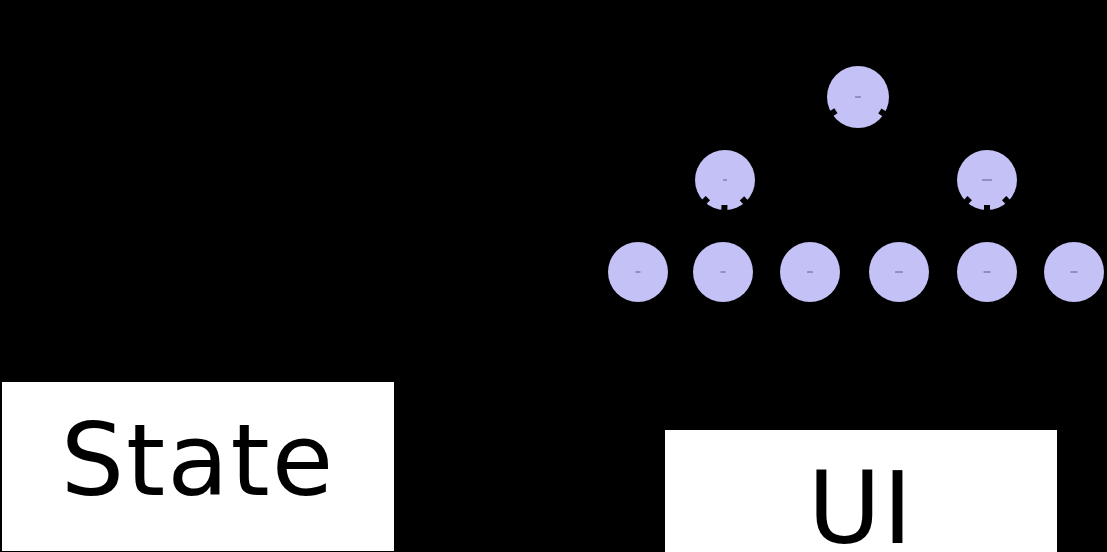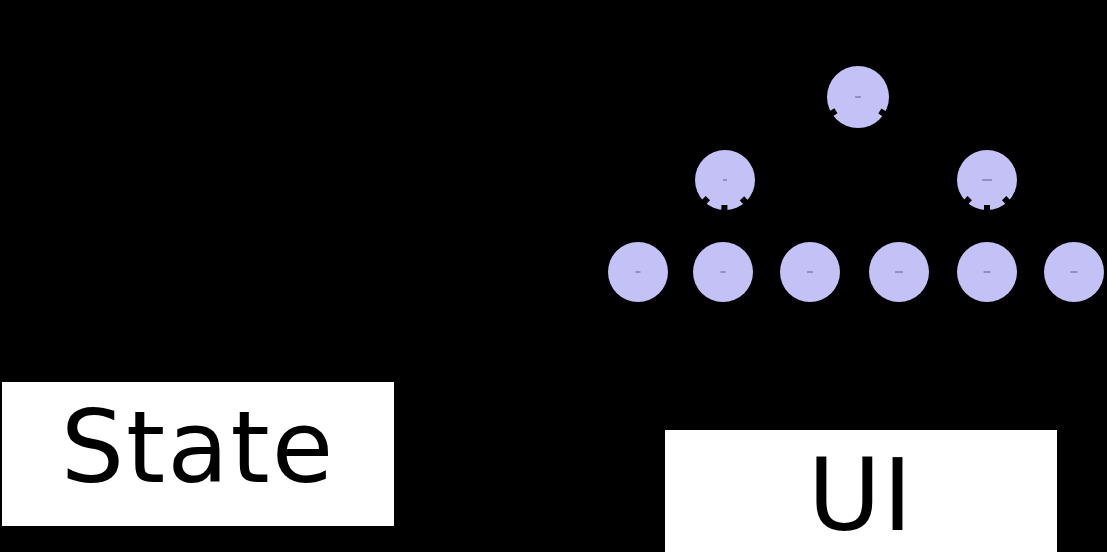--- a/index.html
+++ b/index.html
@@ -17,21 +17,21 @@
   }
   .tree-svg {
     position: absolute;
     left: 0;
     top: 0;
   }
   .label-box {
     position: absolute;
     top: 382px;
     width: 392px;
-    height: 144px;
+    height: 169px;
     background: #ffffff;
     display: flex;
     align-items: center;
     justify-content: center;
     padding-bottom: 12px;
     box-sizing: border-box;
   }
   .label-box.state { left: 2px; }
   .label-box.ui   { left: 665px; margin-top: 48px; }
   .box-label {

